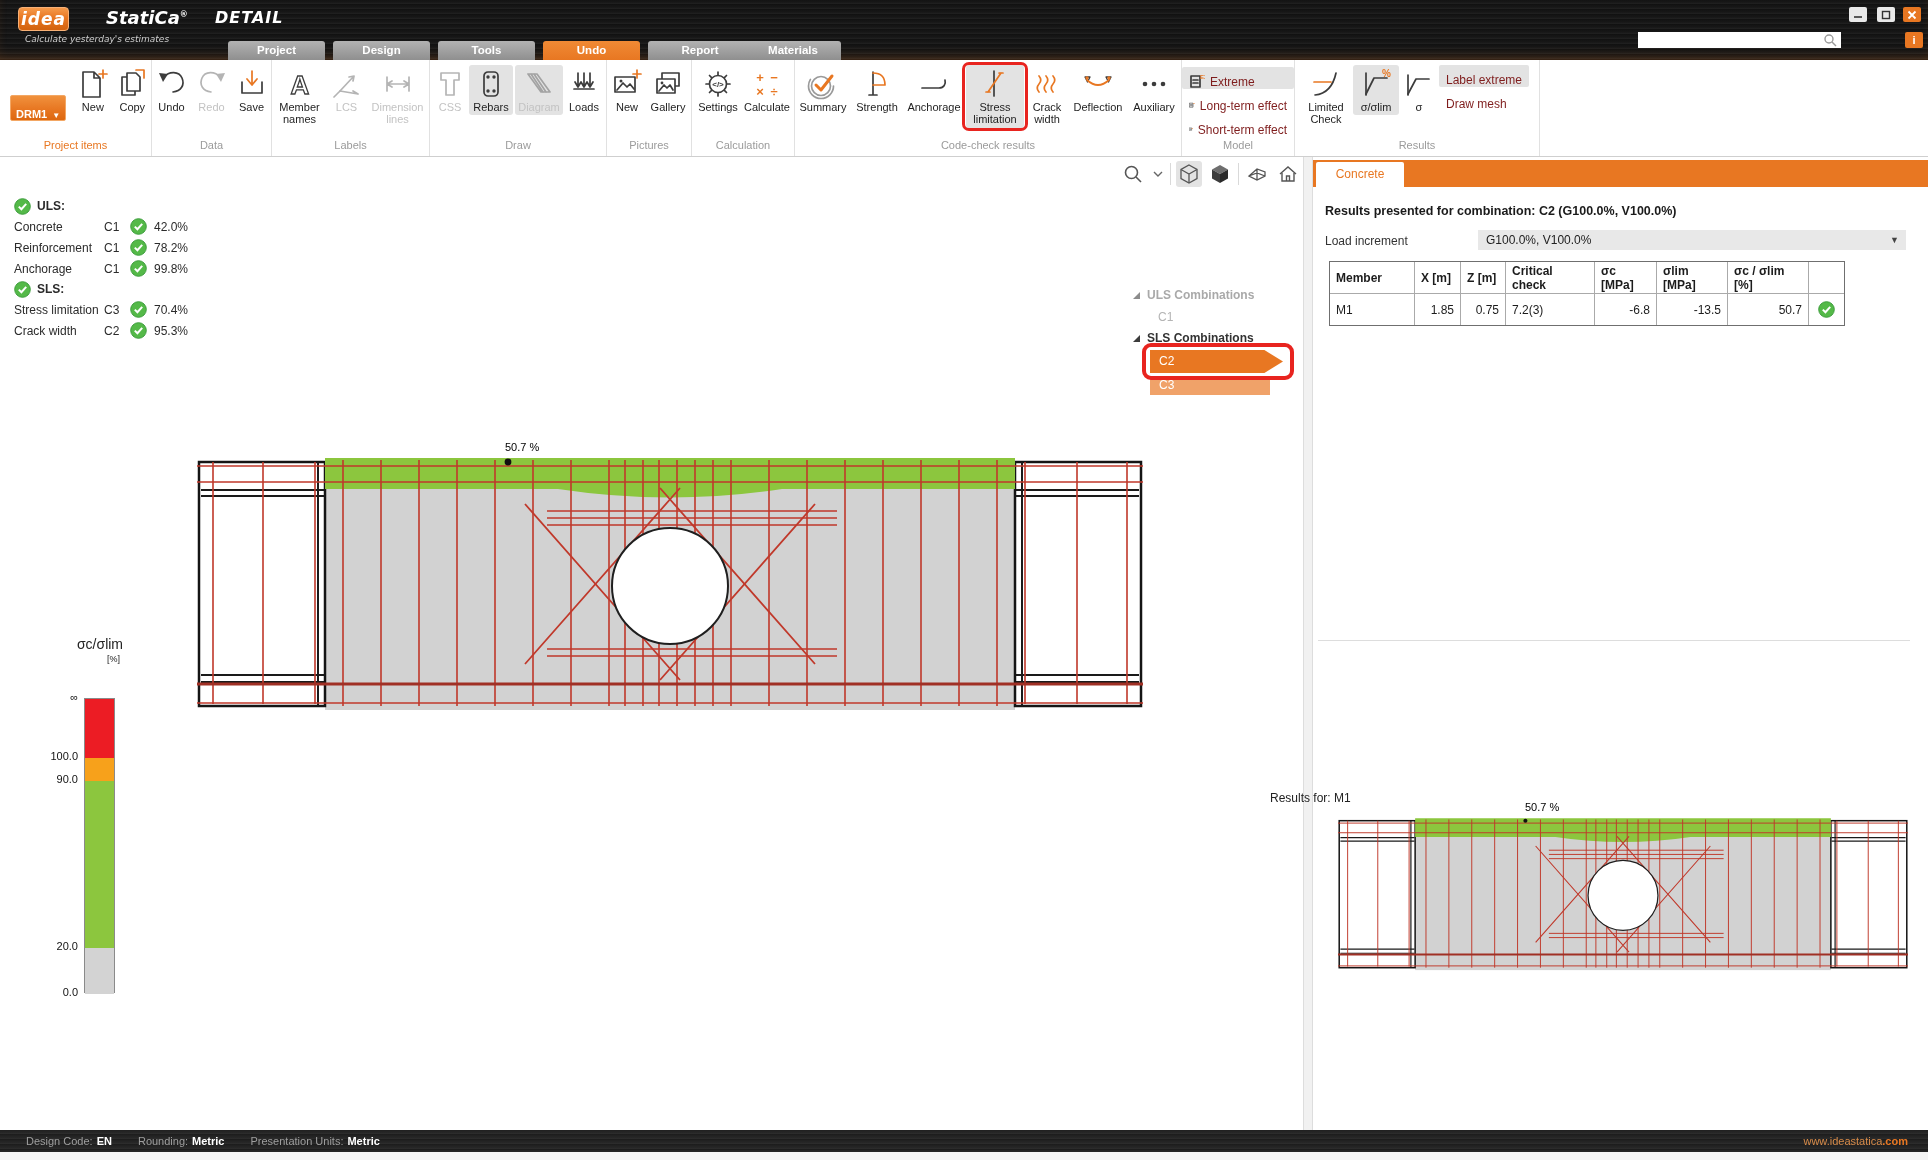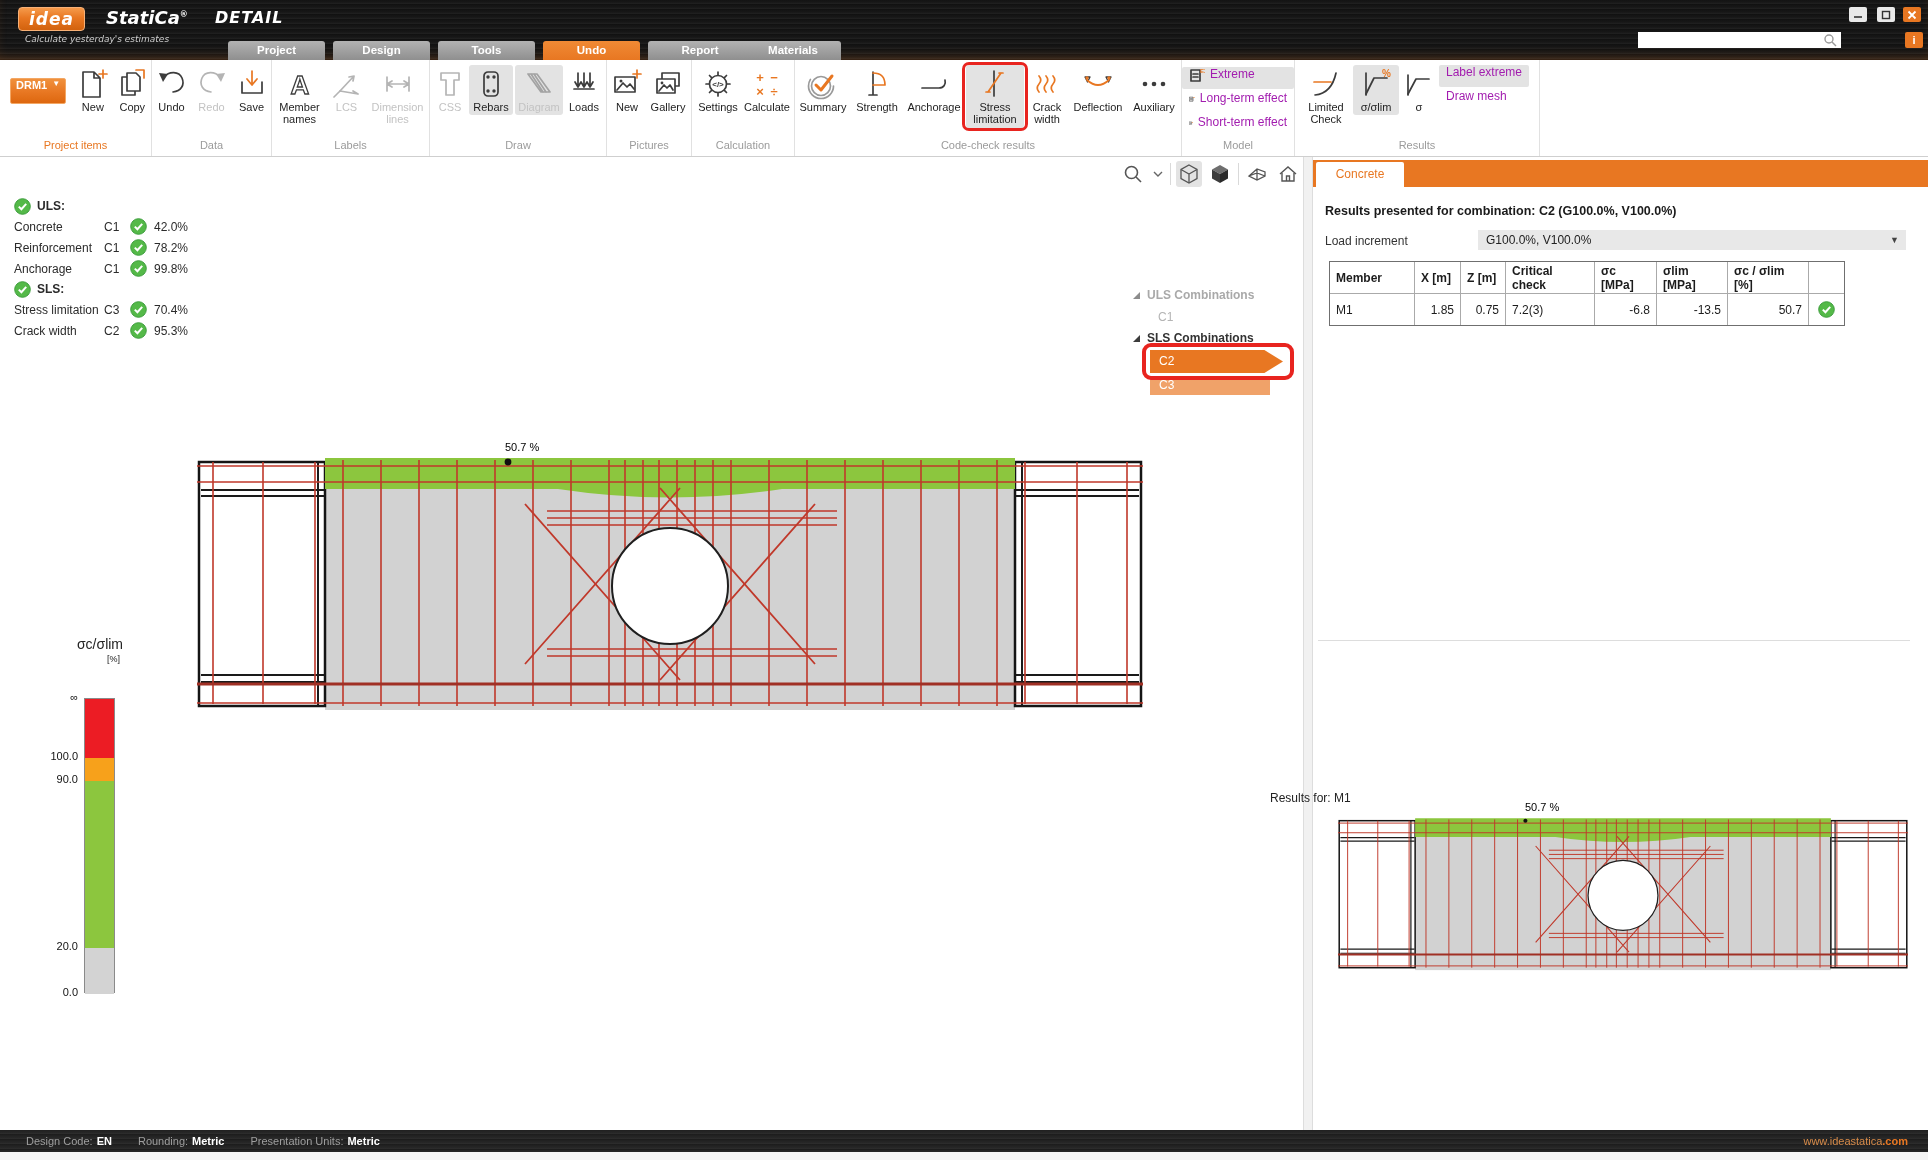--- a/index.html
+++ b/index.html
@@ -3,21 +3,21 @@
 <meta charset="utf-8">
 <style>
 *{margin:0;padding:0;box-sizing:border-box}
 html,body{width:1928px;height:1160px;overflow:hidden}
 body{position:relative;font-family:"Liberation Sans",sans-serif;background:#fff;color:#222}
 .abs{position:absolute}
 
 .titlebar{position:absolute;left:0;top:0;width:1928px;height:60px;
  background:repeating-linear-gradient(180deg,#0a0a0a 0px,#1f1f1f 1px,#0d0d0d 2px,#262626 3px,#0b0b0b 5px);
  box-shadow:inset 0 -8px 14px -8px rgba(232,119,34,.35)}
-.logo-badge{position:absolute;left:18px;top:7px;height:24px;padding:0 10px;border-radius:4px;
+.logo-badge{position:absolute;left:18px;top:7px;height:24px;padding:0 2px;border-radius:4px;
  background:linear-gradient(180deg,#f59a4b,#e87722 45%,#d2620e);border:1px solid #f7b076;
  color:#fff;font:italic bold 17px "DejaVu Sans",sans-serif;letter-spacing:1px;line-height:22px}
 .logo-statica{position:absolute;left:106px;top:7px;color:#fff;font:italic bold 18px "DejaVu Sans",sans-serif}
 .logo-statica sup{font-size:8px;font-style:normal}
 .app-name{position:absolute;left:215px;top:8px;color:#fff;font:italic bold 16px "DejaVu Sans",sans-serif;letter-spacing:1px}
 .tagline{position:absolute;left:25px;top:34px;color:#cfcfcf;font:italic 9px "DejaVu Sans",sans-serif}
 .doc-title{position:absolute;left:0;top:8px;width:1928px;text-align:center;color:#e4e4e4;font-size:11.5px}
 .winbtn{position:absolute;top:7px;width:18px;height:15px;border-radius:2px;background:#e9e9e9;
  display:flex;align-items:center;justify-content:center;cursor:pointer}
 .winbtn.close{background:#e87722}
@@ -34,26 +34,26 @@
 .ritems{flex:1;display:flex;align-items:flex-start;justify-content:center;gap:2px;padding-top:5px}
 .rcap{height:17px;text-align:center;font-size:11px;color:#9b9b9b}
 .rcap.orange{color:#e87722}
 .rbtn{display:flex;flex-direction:column;align-items:center;width:48px;padding:2px 1px;border-radius:3px;
  font-size:11px;color:#1e1e1e;text-align:center;line-height:1.12;cursor:pointer;position:relative}
 .rbtn svg{width:34px;height:34px;flex:none}
 .rbtn.sel{background:#e3e3e3}
 .rbtn.dis{color:#c3c3c3;cursor:default}
 .rbtn.dis svg{opacity:.38;filter:grayscale(100%)}
 .redbox{position:absolute;left:-4px;top:-3px;right:-4px;bottom:-3px;border:3px solid #e8241f;border-radius:7px;pointer-events:none;z-index:6}
-.drmbtn{align-self:flex-start;margin:13px 6px 0 10px;width:60px;height:26px;border-radius:2px;
+.drmbtn{align-self:flex-start;margin:30px 6px 0 10px;width:60px;height:26px;border-radius:2px;
  background:linear-gradient(180deg,#f0913d,#e87722 55%,#dd670f);border:1px solid #f3a764;
- color:#fff;font-size:11px;font-weight:bold;display:flex;align-items:flex-start;justify-content:center;gap:5px;cursor:pointer}
+ color:#fff;font-size:11px;font-weight:bold;display:flex;align-items:flex-end;justify-content:center;gap:5px;cursor:pointer}
 .drmbtn .car{font-size:8px}
 .mcol{display:flex;flex-direction:column;gap:2px;padding-top:7px}
-.mrow{display:flex;align-items:flex-start;gap:5px;height:22px;padding:0 7px;font-size:12px;color:#a21caf;border-radius:2px;cursor:pointer;white-space:nowrap}
+.mrow{display:flex;align-items:flex-end;gap:5px;height:22px;padding:0 7px;font-size:12px;color:#7f1d1d;border-radius:2px;cursor:pointer;white-space:nowrap}
 .mrow.sel{background:#e3e3e3}
 .st{stroke:#3c3c3c;stroke-width:1.7;fill:none;stroke-linecap:round;stroke-linejoin:round}
 .or{stroke:#e87722}
 .fil{fill:#3c3c3c;stroke:none}
 .ofil{fill:#e87722;stroke:none}
 
 .cvtools{position:absolute;left:1120px;top:161px;display:flex;align-items:center;gap:5px}
 .cvbtn{width:26px;height:26px;display:flex;align-items:center;justify-content:center;border-radius:3px;cursor:pointer}
 .cvbtn.sel{background:#e3e3e3}
 .cvsep{width:1px;height:22px;background:#d9d9d9}

